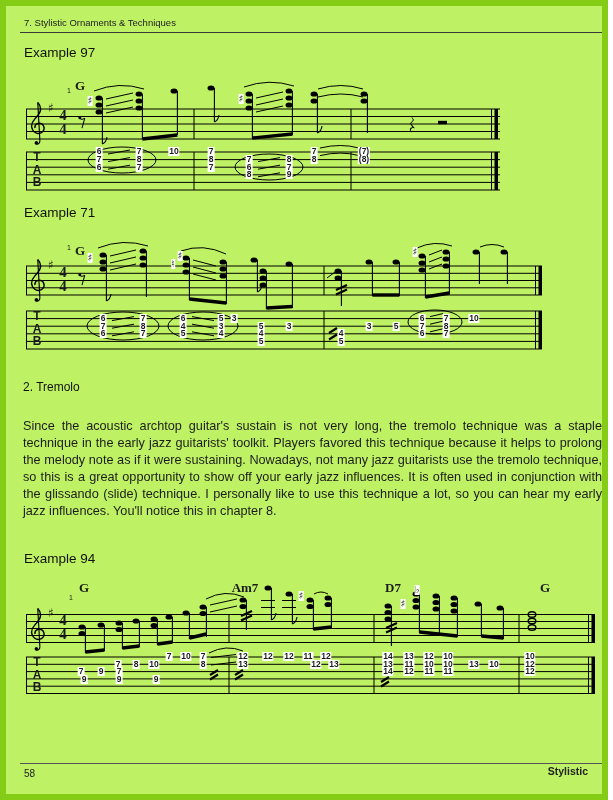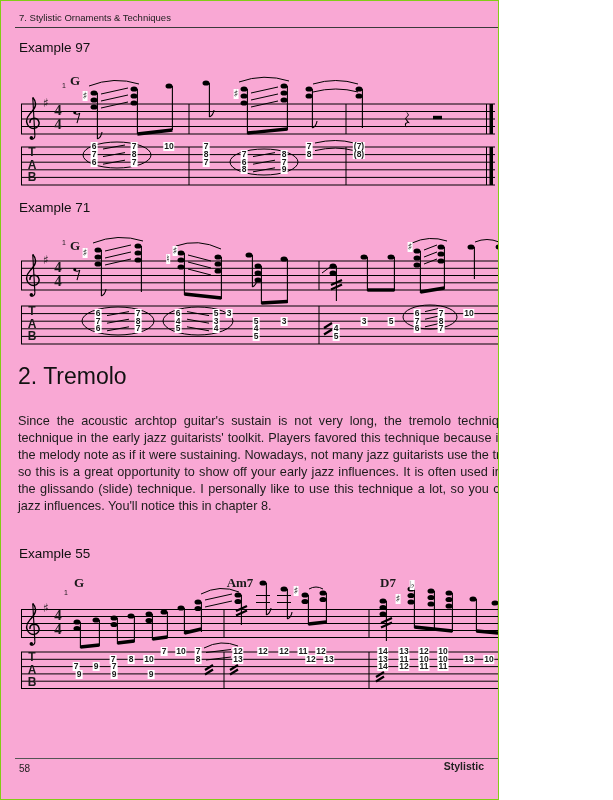--- a/index.html
+++ b/index.html
@@ -1,23 +1,23 @@
 <!DOCTYPE html>
 <html><head>
 <meta charset="utf-8">
 <style>
   html,body{margin:0;padding:0;background:#fff;}
-  .page{position:relative;width:499px;height:800px;background:#f9a8d4;overflow:hidden;
+  .page{position:relative;width:608px;height:800px;background:#bef264;overflow:hidden;
         font-family:"Liberation Sans",sans-serif;color:#1a1a1a;box-sizing:border-box;
-        border:1px solid #84cc16;}
+        border:6px solid #84cc16;}
   .abs{position:absolute;}
   .header-title{left:18px;top:11px;font-size:9.5px;color:#222;}
   .header-rule{left:14px;top:26px;width:585px;height:0;border-top:1.6px solid #3a3a3a;}
   .example-label{left:18px;font-size:13.5px;color:#111;}
-  .section-heading{left:17px;top:362px;font-size:23px;color:#111;}
+  .section-heading{left:17px;top:374px;font-size:12px;color:#111;}
   .body-para{left:17px;top:412px;width:579px;font-size:12.7px;line-height:16.9px;
              text-align:justify;color:#1c1c1c;margin:0;}
   .footer-rule{left:14px;top:757px;width:585px;height:0;border-top:1.4px solid #555;}
   .footer-page{left:18px;top:762px;font-size:10px;color:#222;}
   .footer-brand{right:14px;top:759px;font-size:10.5px;font-weight:700;color:#222;}
   .system{position:absolute;}
   .system svg{position:absolute;left:0;top:0;}
   .ov{position:absolute;transform:translateX(-50%);white-space:nowrap;z-index:3;}
   .tab{font:700 8.5px "Liberation Sans",sans-serif;line-height:9px;background:#fff;padding:0 1px;}
   .chord{font:700 13px "Liberation Serif",serif;line-height:14px;}
@@ -287,21 +287,21 @@
       <span class="ov tab" style="left: 315px; top: 91.1px;">4</span>
       <span class="ov tab" style="left: 396px; top: 91.1px;">6</span>
       <span class="ov tab" style="left: 420px; top: 91.1px;">7</span>
       <span class="ov tab" style="left: 235px; top: 98.7px;">5</span>
       <span class="ov tab" style="left: 315px; top: 98.7px;">5</span>
     </div>
 
   <div class="abs section-heading">2. Tremolo</div>
   <p class="abs body-para">Since the acoustic archtop guitar's sustain is not very long, the tremolo technique was a staple technique in the early jazz guitarists' toolkit. Players favored this technique because it helps to prolong the melody note as if it were sustaining. Nowadays, not many jazz guitarists use the tremolo technique, so this is a great opportunity to show off your early jazz influences. It is often used in conjunction with the glissando (slide) technique. I personally like to use this technique a lot, so you can hear my early jazz influences. You'll notice this in chapter 8.</p>
 
-  <div class="abs example-label" style="top:545px">Example 55</div>
+  <div class="abs example-label" style="top:545px">Example 94</div>
 
   <div class="system" style="left:20px;top:570px;width:572px;height:132px">
     <svg width="572" height="132" viewBox="0 0 572 132">
       <g>
         <path class="thin" d="M0 38.5 H569 M0 45.5 H569 M0 52.5 H569 M0 59.5 H569 M0 66.5 H569"></path>
         <path class="thin" d="M0.5 38.5 V66.5"></path>
       </g>
       <g>
         <path class="thin" d="M0 81 H569 M0 88.3 H569 M0 95.6 H569 M0 102.9 H569 M0 110.2 H569 M0 117.5 H569"></path>
         <path class="thin" d="M0.5 81 V117.5"></path>

